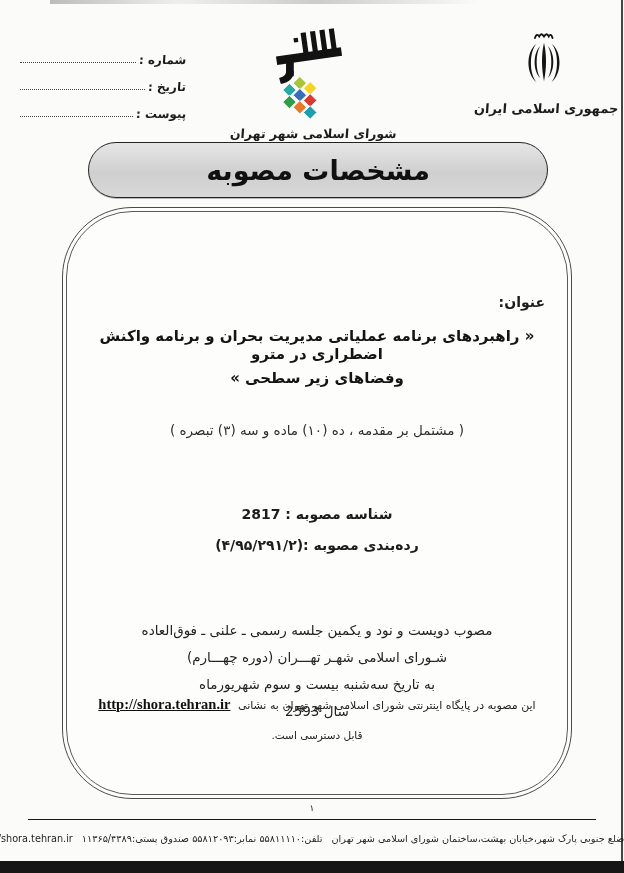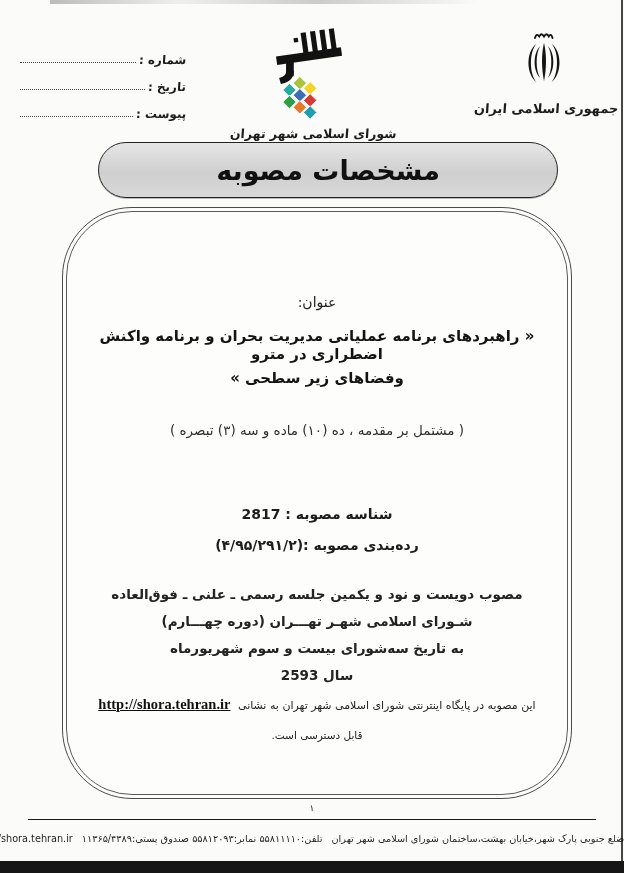--- a/index.html
+++ b/index.html
@@ -28,42 +28,42 @@
   .logo-block svg{display:block;margin:0 auto;}
   .logo-caption{margin-top:2px;font-size:12.5px;}
 
   .ref-fields{position:absolute;top:40px;left:20px;width:166px;}
   .ref-row{display:flex;direction:rtl;align-items:flex-end;height:27px;}
   .ref-label{font-size:12px;font-weight:bold;white-space:nowrap;padding-left:3px;transform:skewX(-4deg);}
   .ref-dots{flex:1;border-bottom:1.4px dotted #444;margin-bottom:4px;}
 
   
   .banner{
-    position:absolute;top:142px;left:98px;width:458px;height:54px;
+    position:absolute;top:142px;left:88px;width:458px;height:54px;
     border:1.8px solid #232323;border-radius:28px;
     background:linear-gradient(#e6e6e6,#cfcfcf 55%,#d8d8d8);
     display:flex;align-items:center;justify-content:center;
     box-shadow:0 1px 0 rgba(0,0,0,.25);
   }
   .banner-title{font-size:27px;font-weight:bold;letter-spacing:1px;color:#101010;direction:rtl;}
 
   
   .main-box{
     position:absolute;top:207px;left:62px;width:508px;height:590px;
     border:1.2px solid #4a4a4a;border-radius:70px;background:#fdfdfc;
   }
   .main-box::before{
     content:"";position:absolute;inset:3px;border:1px solid #5a5a5a;border-radius:66px;pointer-events:none;
   }
   .cline{position:absolute;left:26px;right:26px;text-align:center;direction:rtl;}
-  .lbl{font-size:14px;font-weight:normal;}
+  .lbl{font-size:14px;font-weight:bold;text-align:right;}
   .title-line{font-size:15px;font-weight:bold;color:#141414;}
   .comp-line{font-size:13.5px;font-weight:400;color:#2e2e2e;letter-spacing:.3px;}
   .id-line{font-size:14px;font-weight:bold;}
-  .sess-line{font-size:13.5px;font-weight:700;color:#232323;}
+  .sess-line{font-size:13.5px;font-weight:400;color:#232323;margin-top:36px;}
   .access-line{font-size:11px;color:#222;}
   .access-url{font-family:"Liberation Serif","DejaVu Serif",serif;font-size:14.5px;font-weight:bold;
     text-decoration:underline;color:#111;direction:ltr;display:inline-block;margin-right:4px;}
   .access2{font-size:10.5px;color:#222;}
 
   
   .page-number{position:absolute;top:803px;left:0;right:0;text-align:center;font-size:9px;color:#222;}
   .footer-divider{position:absolute;top:819px;left:28px;right:28px;border-top:1.7px solid #191919;}
   .footer-text{position:absolute;top:833px;left:6px;right:6px;display:flex;direction:rtl;
     justify-content:center;gap:9px;font-size:9.7px;color:#1f1f1f;white-space:nowrap;}
@@ -143,21 +143,21 @@
 
     <div class="cline comp-line" style="top:214px">( مشتمل بر مقدمه ، ده (۱۰) ماده و سه (۳) تبصره )</div>
 
     <div class="cline id-line" style="top:298px">شناسه مصوبه : 2817</div>
     <div class="cline id-line" style="top:329px">
       <span>رده‌بندی مصوبه :</span><span dir="ltr">(۴/۹۵/۲۹۱/۲)</span>
     </div>
 
     <div class="cline sess-line" style="top:378px">مصوب دویست و نود و یکمین جلسه رسمی ـ علنی ـ فوق‌العاده</div>
     <div class="cline sess-line" style="top:405px">شـورای اسلامی شهـر تهـــران (دوره چهـــارم)</div>
-    <div class="cline sess-line" style="top:432px">به تاریخ سه‌شورای بیست و سوم شهریورماه</div>
+    <div class="cline sess-line" style="top:432px">به تاریخ سه‌شنبه بیست و سوم شهریورماه</div>
     <div class="cline sess-line" style="top:459px">سال 2593</div>
 
     <div class="cline access-line" style="top:488px">
       <span>این مصوبه در پایگاه اینترنتی شورای اسلامی شهر تهران به نشانی</span>
       <span class="access-url">http://shora.tehran.ir</span>
     </div>
     <div class="cline access2" style="top:521px">قابل دسترسی است.</div>
   </div>
 
   <div class="page-number">۱</div>

